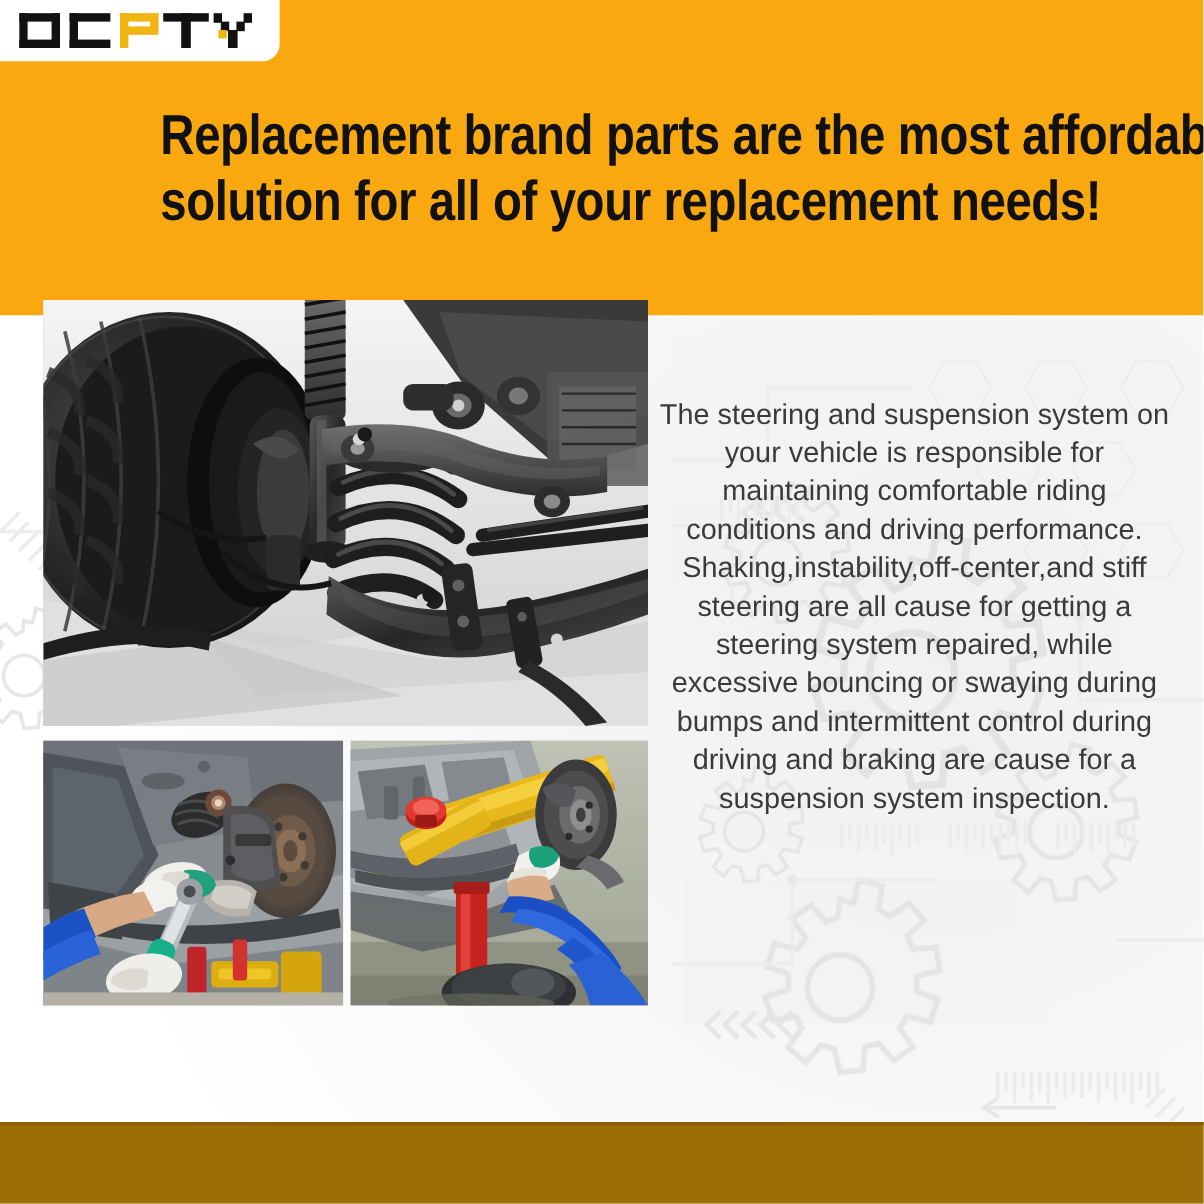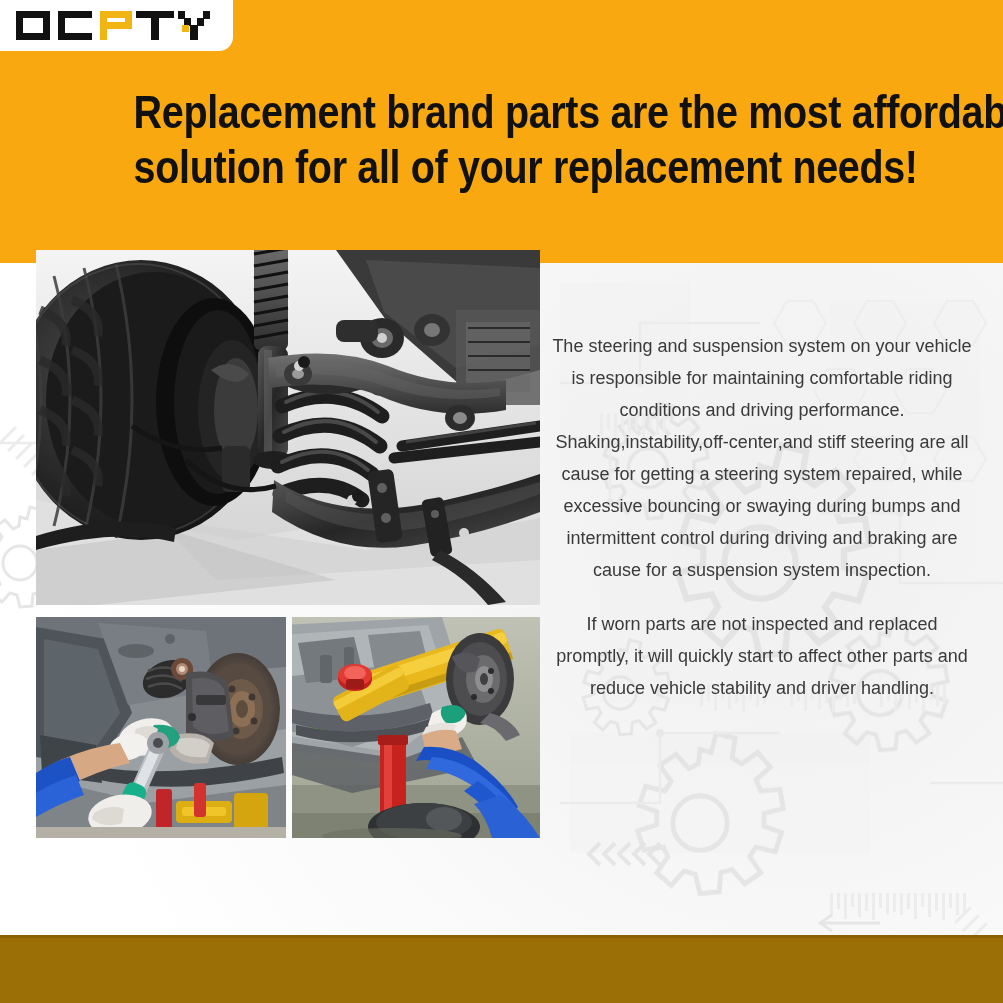--- a/index.html
+++ b/index.html
@@ -90,21 +90,21 @@
 
   
   .copy {
     position: absolute;
     left: 548px;
     top: 330px;
     width: 428px;
     text-align: center;
     color: #3a3a3a;
     font-family: "Liberation Sans", sans-serif;
-    font-size: 18px;
+    font-size: 24px;
     line-height: 32px;
   }
   .copy p { margin: 0 0 22px 0; }
   .copy p:last-child { margin-bottom: 0; }
 
   
   .bottom-bar {
     position: absolute;
     left: 0;
     top: 935px;
@@ -629,18 +629,17 @@
           <ellipse cx="152" cy="202" rx="18" ry="12" fill="#545759"></ellipse>
         </g>
 
         <ellipse cx="100" cy="219" rx="70" ry="8" fill="#6b6f61" opacity="0.6"></ellipse>
       </g>
     </svg>
   </div>
 
   <div class="copy">
     <p>The steering and suspension system on your vehicle is responsible for maintaining comfortable riding conditions and driving performance. Shaking,instability,off-center,and stiff steering are all cause for getting a steering system repaired, while excessive bouncing or swaying during bumps and intermittent control during driving and braking are cause for a suspension system inspection.</p>
-    <p>If worn parts are not inspected and replaced promptly, it will quickly start to affect other parts and reduce vehicle stability and driver handling.</p>
   </div>
 
   <div class="bottom-bar"></div>
 
 </div>
 
 </body></html>

